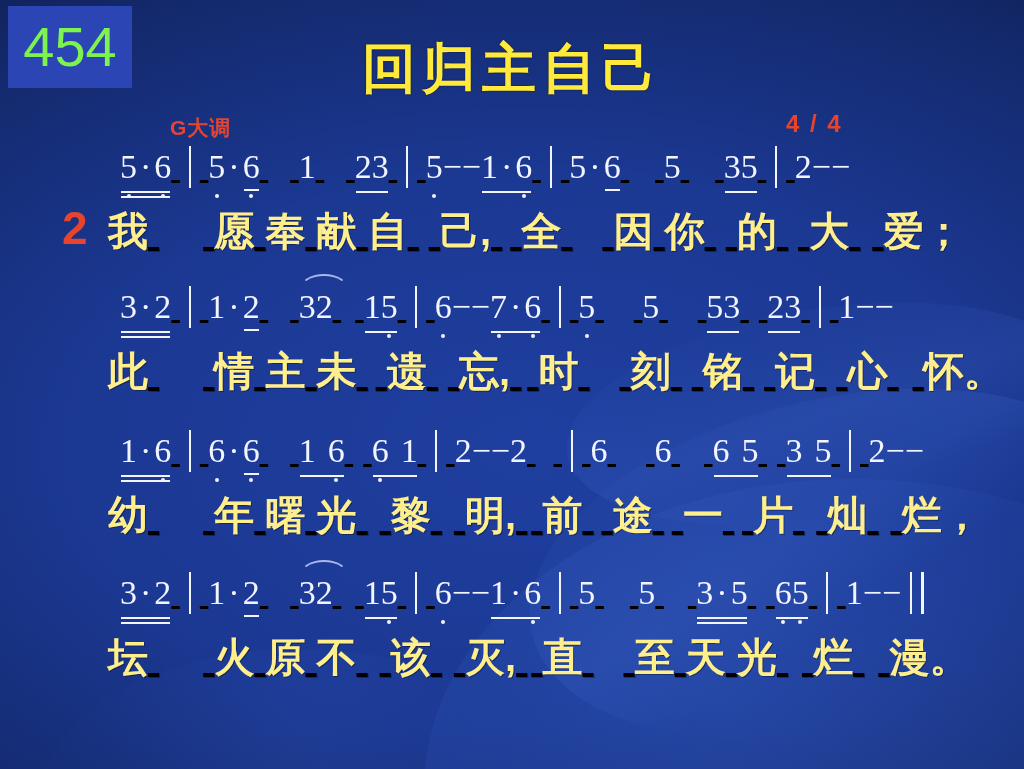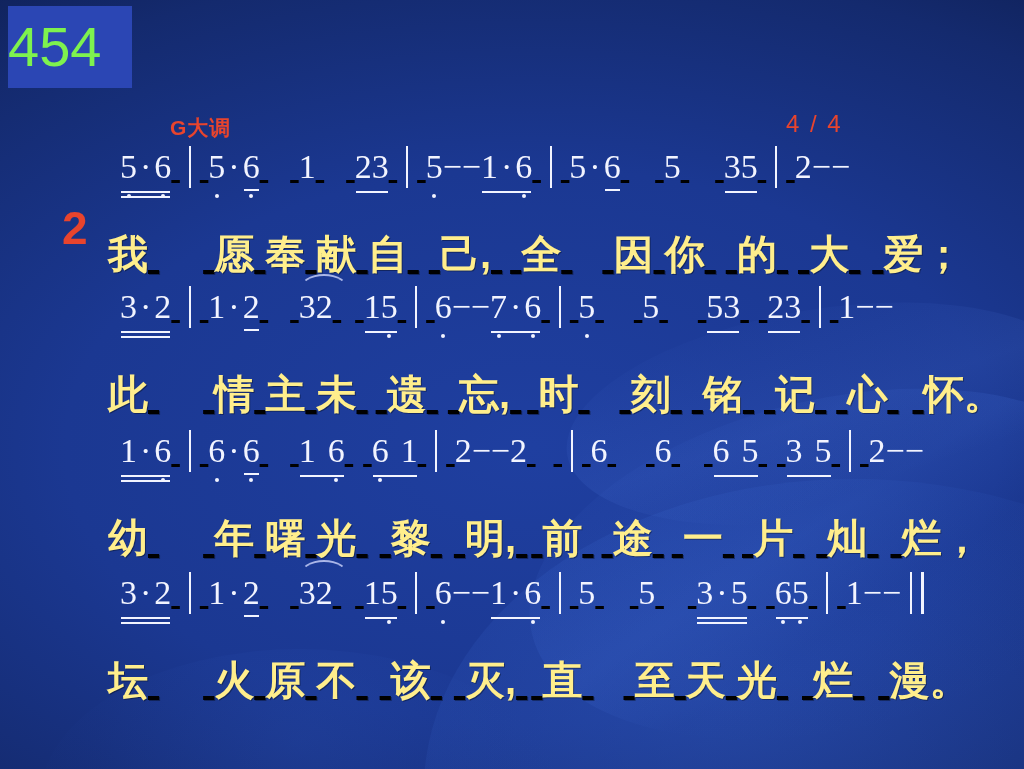--- a/index.html
+++ b/index.html
@@ -49,21 +49,21 @@
   }
 
   
   #hymn-badge {
     position: absolute;
     left: 8px; top: 6px;
     width: 124px; height: 82px;
     background: #2b46b4;
     display: flex;
     align-items: center;
-    justify-content: flex-start;
+    justify-content: center;
   }
   #hymn-badge span {
     font-size: 56px;
     font-weight: 400;
     color: #7ef24e;
     letter-spacing: 0px;
     line-height: 1;
     font-family: "Liberation Sans", sans-serif;
   }
 
@@ -87,21 +87,21 @@
     color: #e8442d;
     font-size: 21px;
     font-weight: bold;
     letter-spacing: 1px;
   }
   #meter-label {
     position: absolute;
     left: 786px; top: 110px;
     color: #e8442d;
     font-size: 24px;
-    font-weight: normal;
+    font-weight: bold;
     letter-spacing: 2px;
   }
 
   
   #verse-number {
     position: absolute;
     left: 62px; top: 205px;
     color: #e8442d;
     font-size: 46px;
     font-weight: bold;
@@ -125,21 +125,20 @@
   .lyric-row {
     position: relative;
     height: 62px;
     padding-left: 108px;
     color: #ffee8c;
     font-size: 40px;
     font-weight: bold;
     white-space: nowrap;
     letter-spacing: 0px;
     text-shadow: 1px 1px 0 rgba(0,0,0,0.35);
-    margin-top: 23px;
   }
 
   
   .nt {
     position: relative;
     display: inline-block;
     font-family: "Liberation Serif", serif;
     font-size: 34px;
     line-height: 1;
     vertical-align: baseline;
@@ -241,20 +240,21 @@
 
   <div class="swoosh a"></div>
   <div class="swoosh b"></div>
   <div class="swoosh c"></div>
   <div class="swoosh d"></div>
 
   <div id="hymn-badge">
     <span>454</span>
   </div>
 
+  <div id="title">回归主自己</div>
 
   <div id="key-label">G大调</div>
   <div id="meter-label">4 / 4</div>
 
   <div id="verse-number">2</div>
 
   <div class="system" style="top:146px;">
     <div class="notation-row">
       <span class="grp beam2"><span class="nt low">5</span><span class="dot">·</span><span class="nt low">6</span></span>
       <span class="bar"></span>

